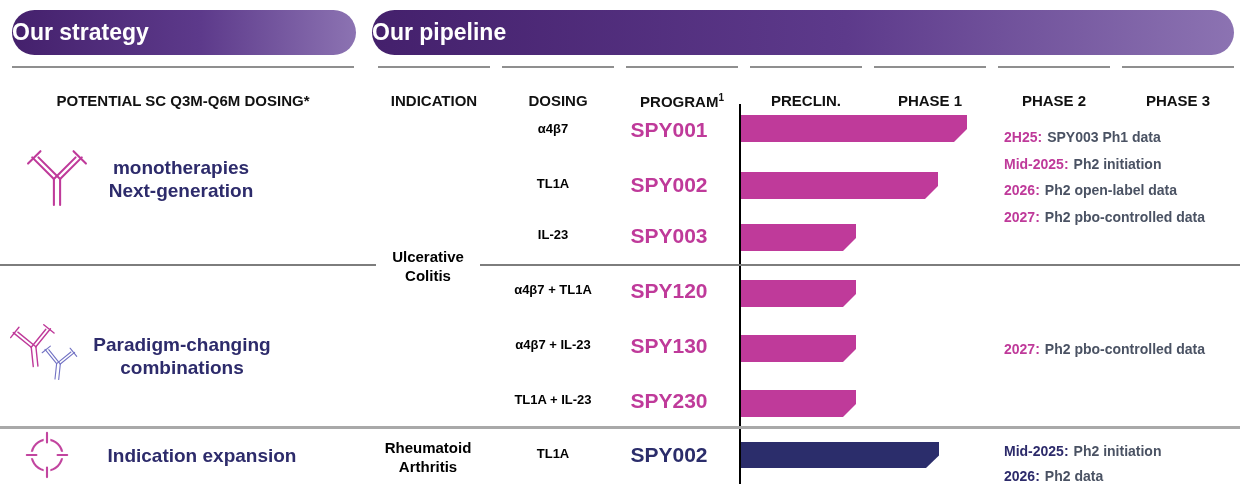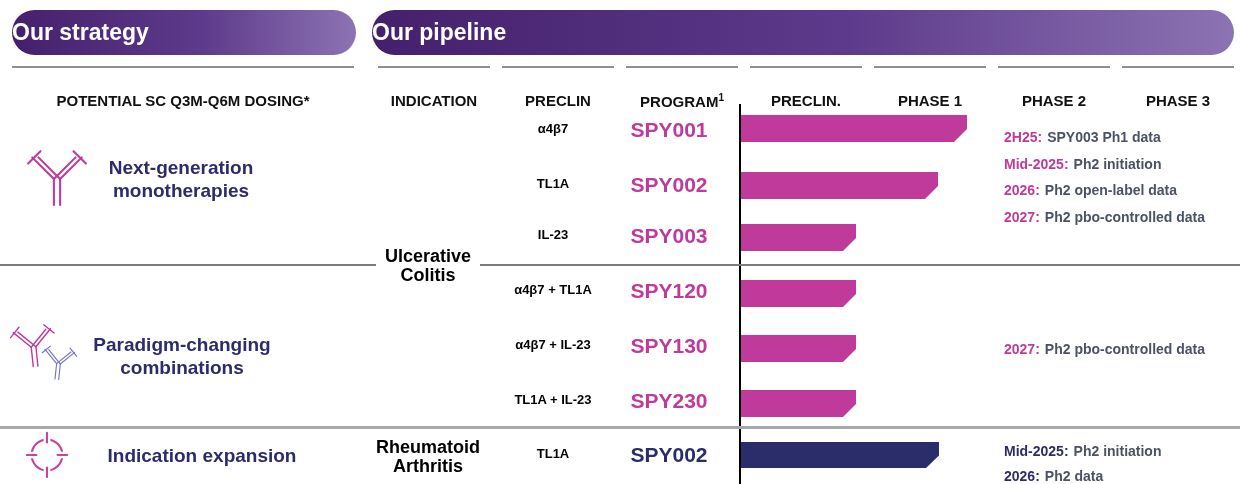--- a/index.html
+++ b/index.html
@@ -19,21 +19,21 @@
 
   .vline { position:absolute; left:739px; top:104px; width:2px; height:380px; background:#000; }
 
   .hdiv1 { position:absolute; left:0; top:264px; width:1240px; height:2px; background:#7d7d7d; }
   .hdiv2 { position:absolute; left:0; top:426px; width:1240px; height:3px; background:#a9a9a9; }
 
   .section-label { position:absolute; color:#2d2b6b; font-weight:bold; font-size:19px;
                    text-align:center; line-height:23px; }
   .icon { position:absolute; }
 
-  .indication { position:absolute; font-weight:bold; font-size:18px; color:#000;
+  .indication { position:absolute; font-weight:bold; font-size:15px; color:#000;
                 text-align:center; line-height:19px; }
   .indication.on-line { background:#fff; padding:2px 4px; }
 
   .target { position:absolute; left:490px; width:126px; text-align:center;
             font-size:13px; font-weight:bold; color:#000; }
   .program { position:absolute; left:608px; width:122px; text-align:center;
              font-size:21px; font-weight:bold; }
 
   .bar { position:absolute; left:741px; height:27px;
          clip-path:polygon(0 0,100% 0,100% 52%,calc(100% - 13px) 100%,0 100%); }
@@ -52,42 +52,42 @@
 
   <div class="pill pill-strategy">
     <span>Our strategy</span>
   </div>
   <div class="pill pill-pipeline">
     <span>Our pipeline</span>
   </div>
 
   <div class="colhead" style="left:12px;width:342px">POTENTIAL SC Q3M-Q6M DOSING*</div>
   <div class="colhead" style="left:378px;width:112px">INDICATION</div>
-  <div class="colhead" style="left:502px;width:112px">PRECLIN</div>
+  <div class="colhead" style="left:502px;width:112px">DOSING</div>
   <div class="colhead" style="left:626px;width:112px"><span>PROGRAM</span><sup>1</sup></div>
   <div class="colhead" style="left:750px;width:112px">PRECLIN.</div>
   <div class="colhead" style="left:874px;width:112px">PHASE 1</div>
   <div class="colhead" style="left:998px;width:112px">PHASE 2</div>
   <div class="colhead" style="left:1122px;width:112px">PHASE 3</div>
 
   <div class="vline"></div>
   <div class="hdiv1"></div>
   <div class="hdiv2"></div>
 
   <span class="icon" style="left:26px;top:146px">
     <svg width="62" height="62" viewBox="0 0 60 60" fill="none" stroke="#bf3a9a" stroke-width="2" stroke-linecap="round">
       <path d="M27 57 L27 32 M33 57 L33 32"></path>
       <path d="M27 32 L6 11 M33 32 L12 11"></path>
       <path d="M33 32 L54 11 M27 32 L48 11"></path>
       <path d="M2 17 L14 5 M46 5 L58 17"></path>
     </svg>
   </span>
   <div class="section-label" style="left:81px;top:156px;width:200px">
+    <div>monotherapies</div>
     <div>Next-generation</div>
-    <div>monotherapies</div>
   </div>
 
   <span class="icon" style="left:10px;top:322px">
     <svg width="74" height="62" viewBox="0 0 74 62" fill="none" stroke-linecap="round">
       <g stroke="#bf3a9a" stroke-width="1.8" transform="translate(0,0) scale(0.78) rotate(-6 30 30)">
         <path d="M27 57 L27 32 M33 57 L33 32"></path>
         <path d="M27 32 L6 11 M33 32 L12 11"></path>
         <path d="M33 32 L54 11 M27 32 L48 11"></path>
         <path d="M2 17 L14 5 M46 5 L58 17"></path>
       </g>

